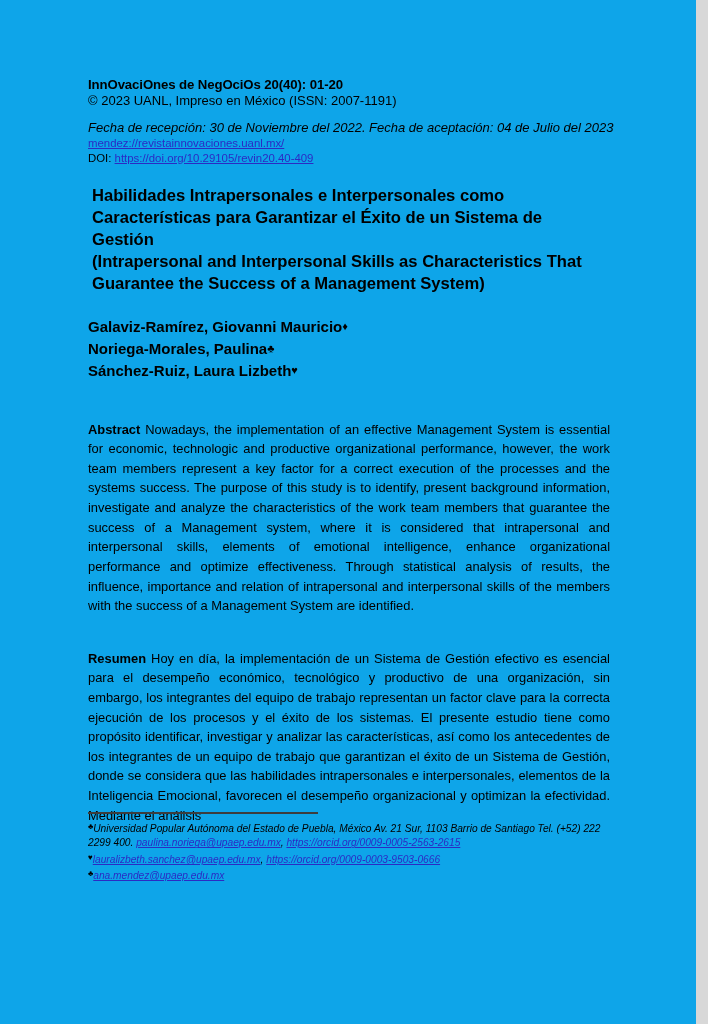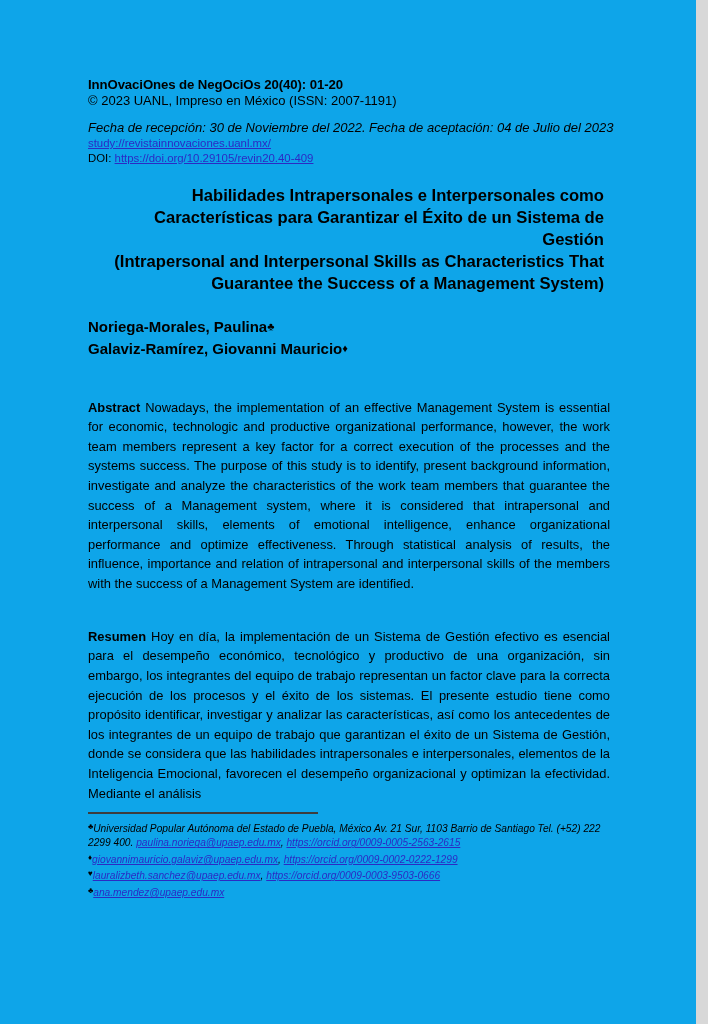--- a/index.html
+++ b/index.html
@@ -50,21 +50,21 @@
     font-size: 11.4px;
     word-break: break-all;
   }
   .m-doi {
     font-size: 11.4px;
     color: #000;
     margin-top: 1px;
   }
 
   .title-block {
-    text-align: right;
+    text-align: left;
     font-weight: bold;
     font-size: 16.6px;
     line-height: 1.33;
     margin: 21px 6px 0 4px;
     color: #000;
   }
   .title-block .t-es {
     margin: 0;
   }
   .title-block .t-en {
@@ -139,44 +139,44 @@
 </style>
 </head>
 <body>
 
 <div class="page">
 
   <div class="masthead">
     <div class="m-line m-title">InnOvaciOnes de NegOciOs 20(40): 01-20</div>
     <div class="m-line m-copy">© 2023 UANL, Impreso en México (ISSN: 2007-1191)</div>
     <div class="m-line m-dates">Fecha de recepción: 30 de Noviembre del 2022. Fecha de aceptación: 04 de Julio del 2023</div>
-    <div class="m-line"><span class="link">study://revistainnovaciones.uanl.mx/</span></div>
+    <div class="m-line"><span class="link">mendez://revistainnovaciones.uanl.mx/</span></div>
     <div class="m-line m-doi"><span>DOI: </span><span class="link">https://doi.org/10.29105/revin20.40-409</span></div>
   </div>
 
   <div class="title-block">
     <div class="t-es">Habilidades Intrapersonales e Interpersonales como Características para Garantizar el Éxito de un Sistema de Gestión</div>
     <div class="t-en">(Intrapersonal and Interpersonal Skills as Characteristics That Guarantee the Success of a Management System)</div>
   </div>
 
   <div class="authors">
+    <div class="author-line"><span>Galaviz-Ramírez, Giovanni Mauricio</span><span class="suit">♦</span></div>
     <div class="author-line"><span>Noriega-Morales, Paulina</span><span class="suit">♣</span></div>
-    <div class="author-line"><span>Galaviz-Ramírez, Giovanni Mauricio</span><span class="suit">♦</span></div>
+    <div class="author-line"><span>Sánchez-Ruiz, Laura Lizbeth</span><span class="suit">♥</span></div>
   </div>
 
   <div class="body-sec"><b>Abstract</b><span> Nowadays, the implementation of an effective Management System is essential for economic, technologic and productive organizational performance, however, the work team members represent a key factor for a correct execution of the processes and the systems success. The purpose of this study is to identify, present background information, investigate and analyze the characteristics of the work team members that guarantee the success of a Management system, where it is considered that intrapersonal and interpersonal skills, elements of emotional intelligence, enhance organizational performance and optimize effectiveness. Through statistical analysis of results, the influence, importance and relation of intrapersonal and interpersonal skills of the members with the success of a Management System are identified.</span></div>
 
 
   <div class="body-sec resumen"><b>Resumen</b><span> Hoy en día, la implementación de un Sistema de Gestión efectivo es esencial para el desempeño económico, tecnológico y productivo de una organización, sin embargo, los integrantes del equipo de trabajo representan un factor clave para la correcta ejecución de los procesos y el éxito de los sistemas. El presente estudio tiene como propósito identificar, investigar y analizar las características, así como los antecedentes de los integrantes de un equipo de trabajo que garantizan el éxito de un Sistema de Gestión, donde se considera que las habilidades intrapersonales e interpersonales, elementos de la Inteligencia Emocional, favorecen el desempeño organizacional y optimizan la efectividad. Mediante el análisis</span></div>
 
   <div class="footnotes">
     <div class="fn-rule"></div>
 
     <div class="fn-line"><span class="suit">♣</span><span>Universidad Popular Autónoma del Estado de Puebla, México Av. 21 Sur, 1103 Barrio de Santiago Tel. (+52) 222 2299 400. </span><span class="fn-link">paulina.noriega@upaep.edu.mx</span><span>, </span><span class="fn-link">https://orcid.org/0009-0005-2563-2615</span></div>
 
-    <div class="fn-line"><span class="suit">♦</span><span class="fn-link">giovannimauricio.galaviz@upaep.edu.mx</span><span>, </span><span class="fn-link">https://orcid.org/0009-0002-0222-1299</span></div>
 
     <div class="fn-line"><span class="suit">♥</span><span class="fn-link">lauralizbeth.sanchez@upaep.edu.mx</span><span>, </span><span class="fn-link">https://orcid.org/0009-0003-9503-0666</span></div>
 
     <div class="fn-line"><span class="suit">♣</span><span class="fn-link">ana.mendez@upaep.edu.mx</span></div>
   </div>
 
 </div>
 
 </body></html>

